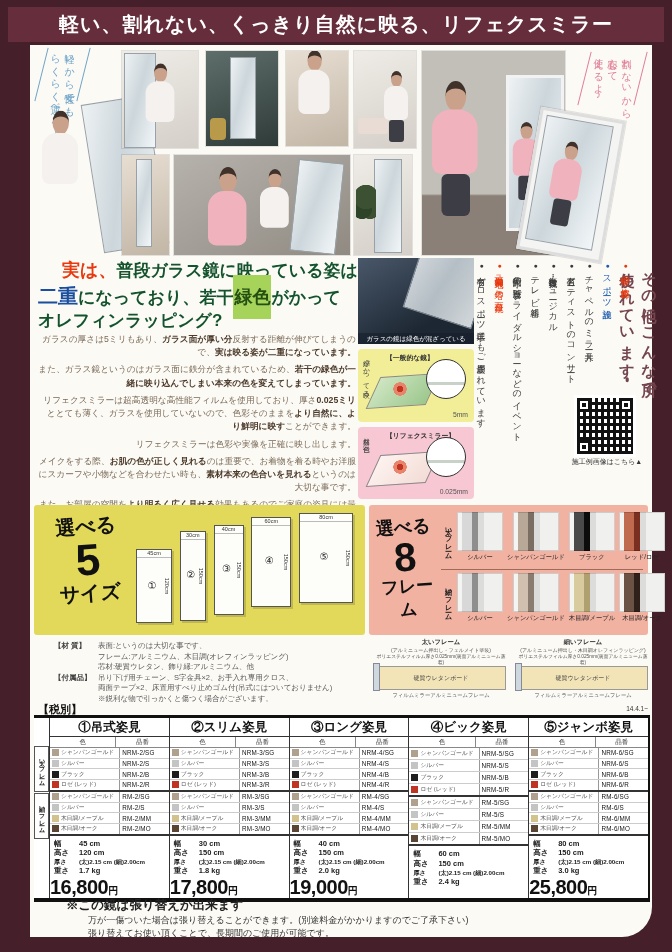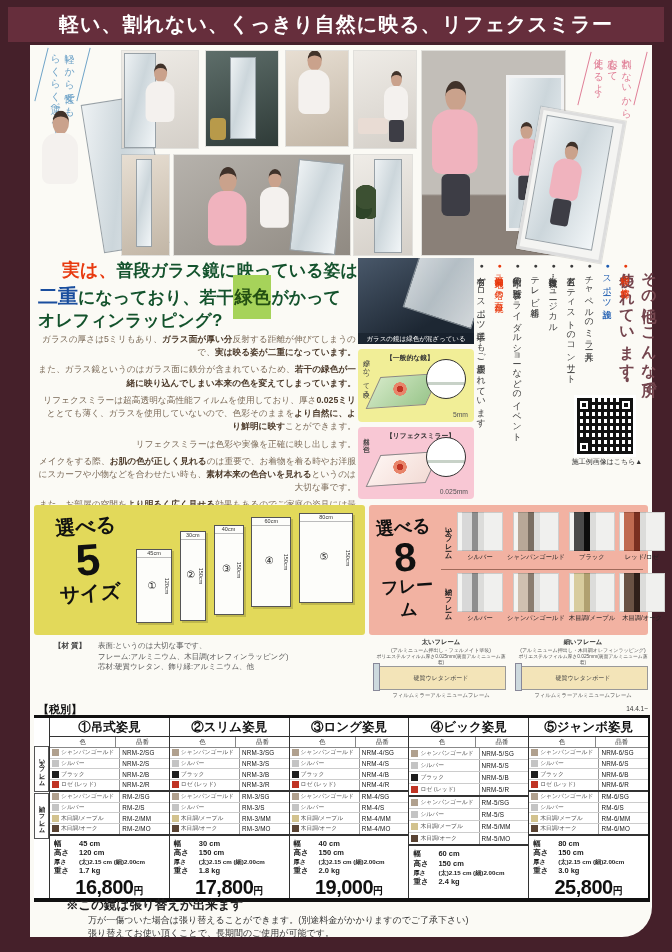--- a/index.html
+++ b/index.html
@@ -118,21 +118,21 @@
   .pc-sub .s2{flex:1;text-align:center;line-height:10px;border-left:1px solid #888;}
   .prow{height:11px;display:flex;align-items:center;border-bottom:1px solid #ccc;}
   .prow.grp-end{border-bottom:2px solid #333;}
   .chip{width:7px;height:7px;margin:0 2px;flex:none;}
   .cname{flex:1.25;font-size:5.8px;color:#555;white-space:nowrap;overflow:hidden;}
   .ccode{flex:1;font-size:6.3px;color:#111;border-left:1px solid #999;padding-left:2px;height:100%;display:flex;align-items:center;letter-spacing:.2px;}
   .pc-specs{flex:1;padding:3px 3px 0 4px;}
   .spec-line{display:flex;font-size:7.5px;color:#222;line-height:1.3;font-weight:bold;}
   .spec-line.small{font-size:6.2px;}
   .sp-label{width:25px;flex:none;font-weight:bold;}
-  .pc-price{height:22px;text-align:center;font-weight:bold;font-size:20px;letter-spacing:-.5px;color:#111;line-height:22px;}
+  .pc-price{height:22px;text-align:left;font-weight:bold;font-size:20px;letter-spacing:-.5px;color:#111;line-height:22px;}
   .pc-price .yen{font-size:10px;letter-spacing:0;}
 
   
   .foot{position:absolute;left:8px;top:852px;width:604px;margin-left:28px;}
   .f-title{font-size:12.5px;font-weight:bold;color:#222;}
   .f-line{margin-left:22px;font-size:9px;color:#333;line-height:1.45;}
 </style>
 </head>
 <body>
 
@@ -372,20 +372,28 @@
 
   <div class="mat">
     <div class="mat-row">
       <div class="mat-label">【材 質】</div>
       <div>
         <div>表面:というのは大切な事です、</div>
         <div>フレーム:アルミニウム、木目調(オレフィンラッピング)</div>
         <div>芯材:硬質ウレタン、飾り縁:アルミニウム、他</div>
       </div>
     </div>
+    <div class="mat-row">
+      <div class="mat-label">【付属品】</div>
+      <div>
+        <div>吊り下げ用チェーン、S字金具×2、お手入れ専用クロス、</div>
+        <div>両面テープ×2、床置用すべり止めゴム付(吊式にはついておりません)</div>
+        <div>※鋭利な物で引っかくと傷つく場合がございます。</div>
+      </div>
+    </div>
   </div>
   <div class="xsec">
     <div class="xs-cell">
       <div class="xs-title">太いフレーム</div>
       <div class="xs-sub">(アルミニューム押出し・フェルメイト塗装)</div>
       <div class="xs-film">ポリエステルフィルム厚さ0.025mm(裏面アルミニューム蒸着)</div>
       <div class="xs-board">硬質ウレタンボード</div>
       <div class="xs-note">フィルムミラーアルミニュームフレーム</div>
     </div>
     <div class="xs-cell">

